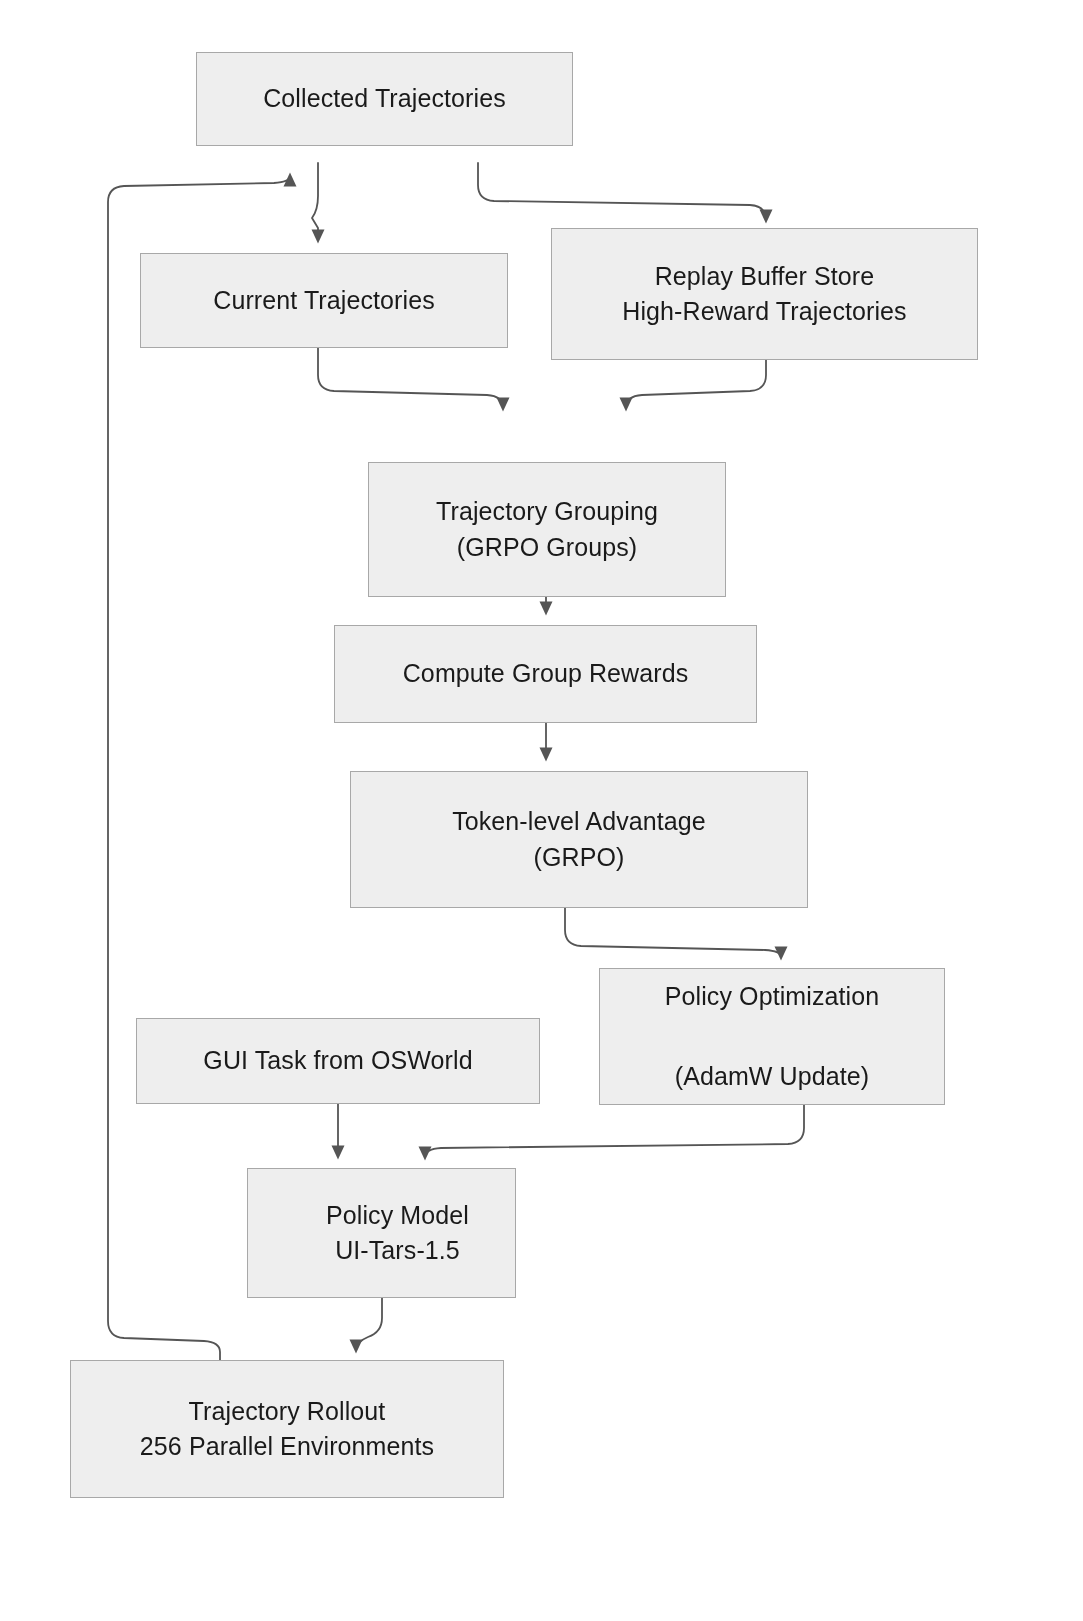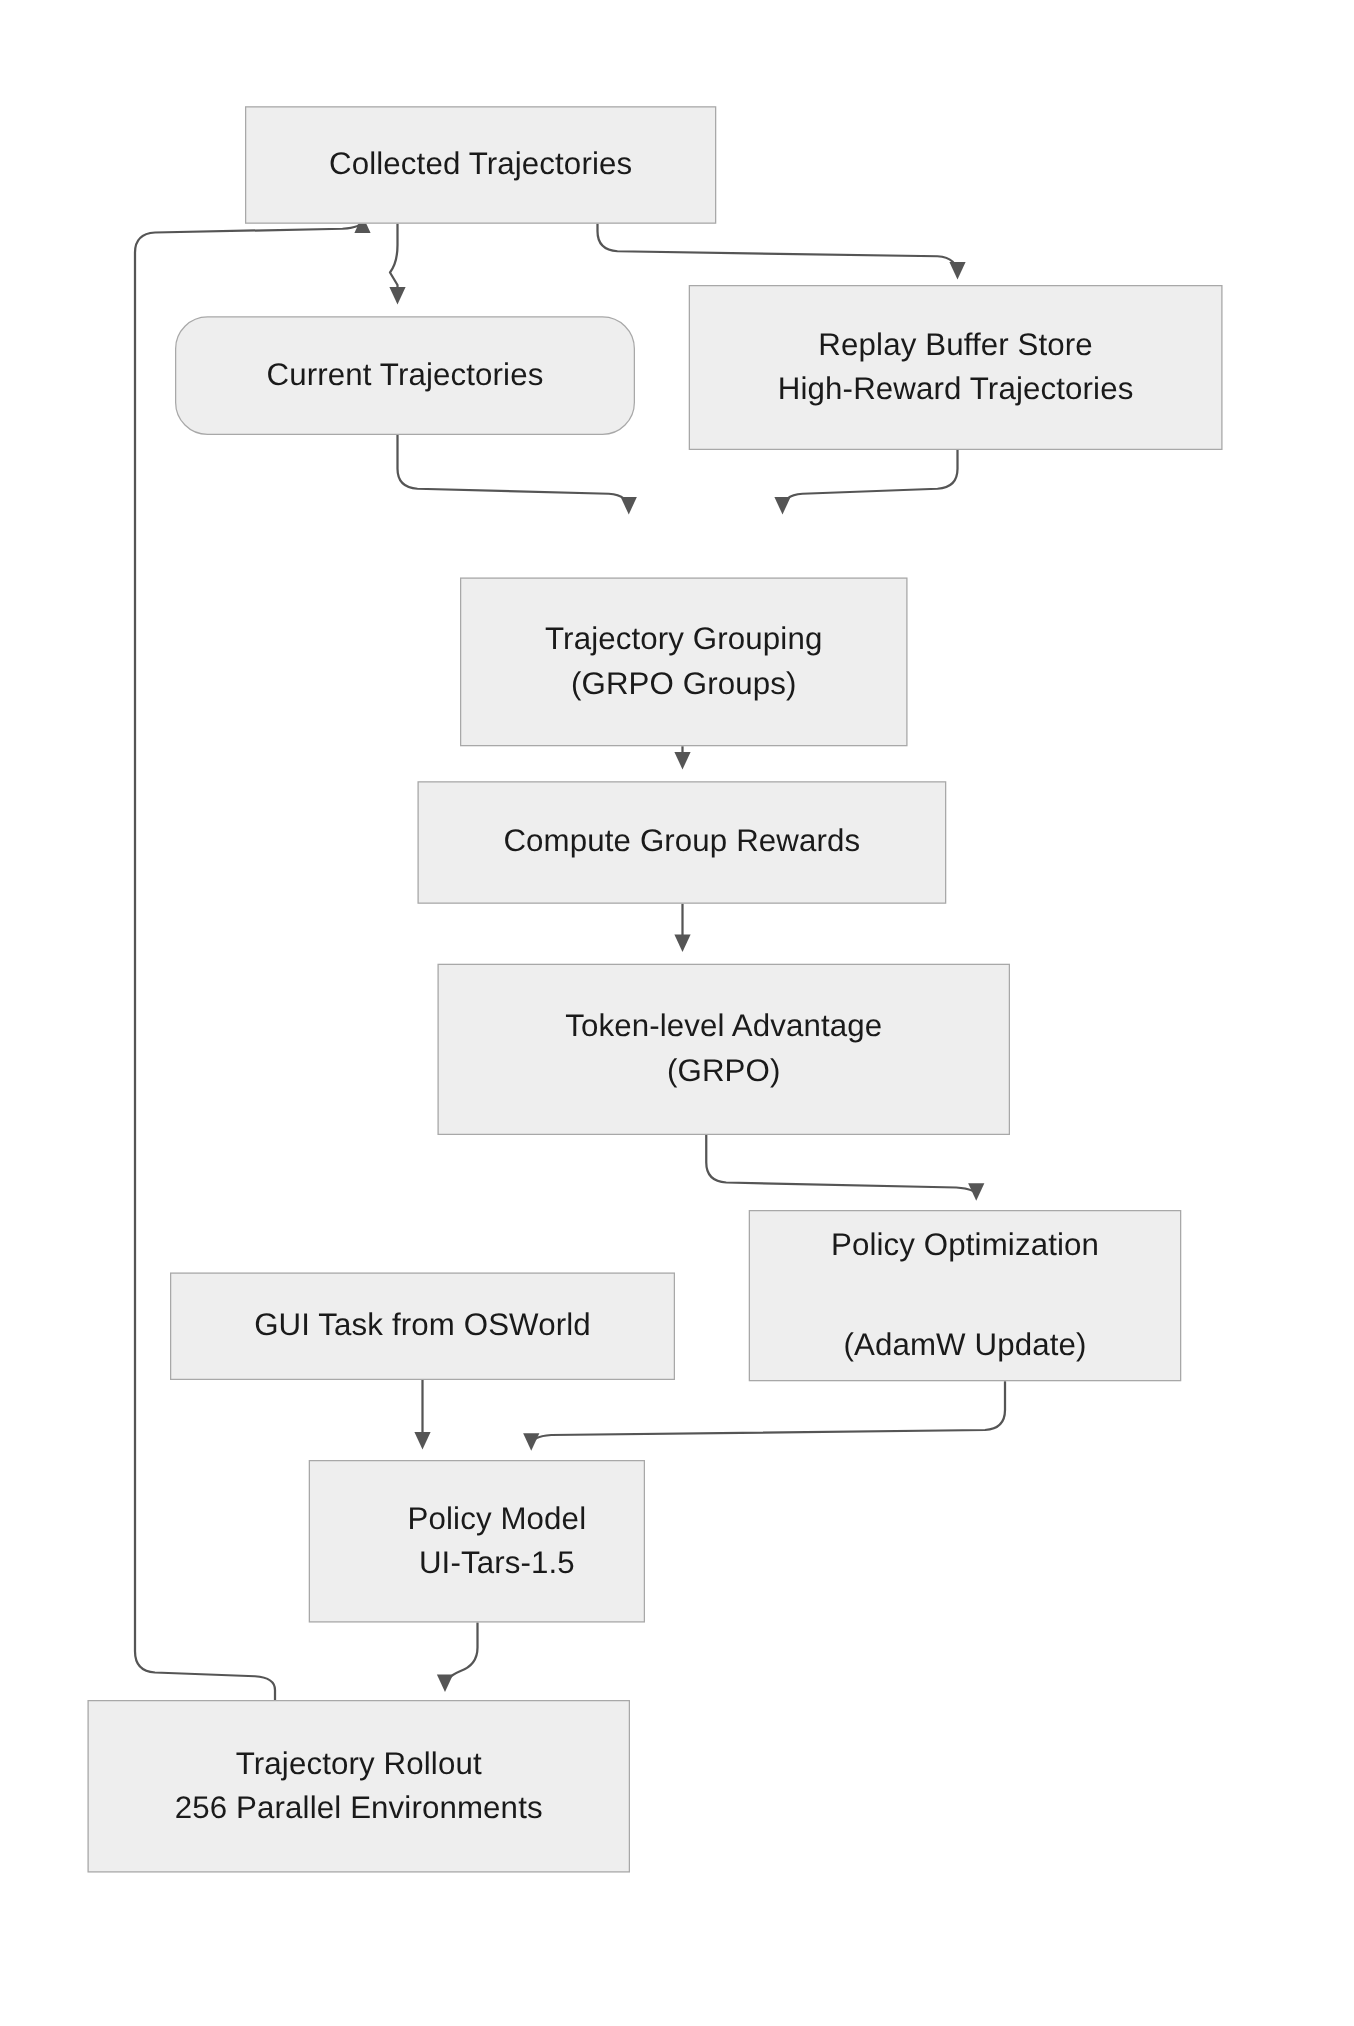--- a/index.html
+++ b/index.html
@@ -71,25 +71,25 @@
       <path d="M 804,1105 L 804,1128 Q 804,1143 788,1144 L 441,1148 Q 425,1149 425,1157" marker-end="url(#arrowhead)"></path>
 
       <path d="M 338,1104 L 338,1156" marker-end="url(#arrowhead)"></path>
 
       <path d="M 382,1298 L 382,1318 Q 382,1332 368,1337 Q 356,1342 356,1350" marker-end="url(#arrowhead)"></path>
 
       <path d="M 220,1360 L 220,1352 Q 220,1342 204,1341 L 124,1338 Q 108,1337 108,1321 L 108,202 Q 108,187 124,186 L 274,183 Q 290,182 290,176" marker-end="url(#arrowhead)"></path>
     </g>
   </svg>
 
-  <div class="node" style="left:196px;top:85px;width:377px;height:94px;">
+  <div class="node" style="left:196px;top:52px;width:377px;height:94px;">
     <span>Collected Trajectories</span>
   </div>
 
-  <div class="node" style="left:140px;top:253px;width:368px;height:95px;border-radius:26px;">
+  <div class="node" style="left:140px;top:253px;width:368px;height:95px;">
     <span>Current Trajectories</span>
   </div>
 
   <div class="node" style="left:551px;top:228px;width:427px;height:132px;">
     <span>Replay Buffer Store</span>
     <span class="line2">High-Reward Trajectories</span>
   </div>
 
   <div class="node" style="left:368px;top:421px;width:358px;height:135px;margin-top:41px;">
     <span>Trajectory Grouping</span>

